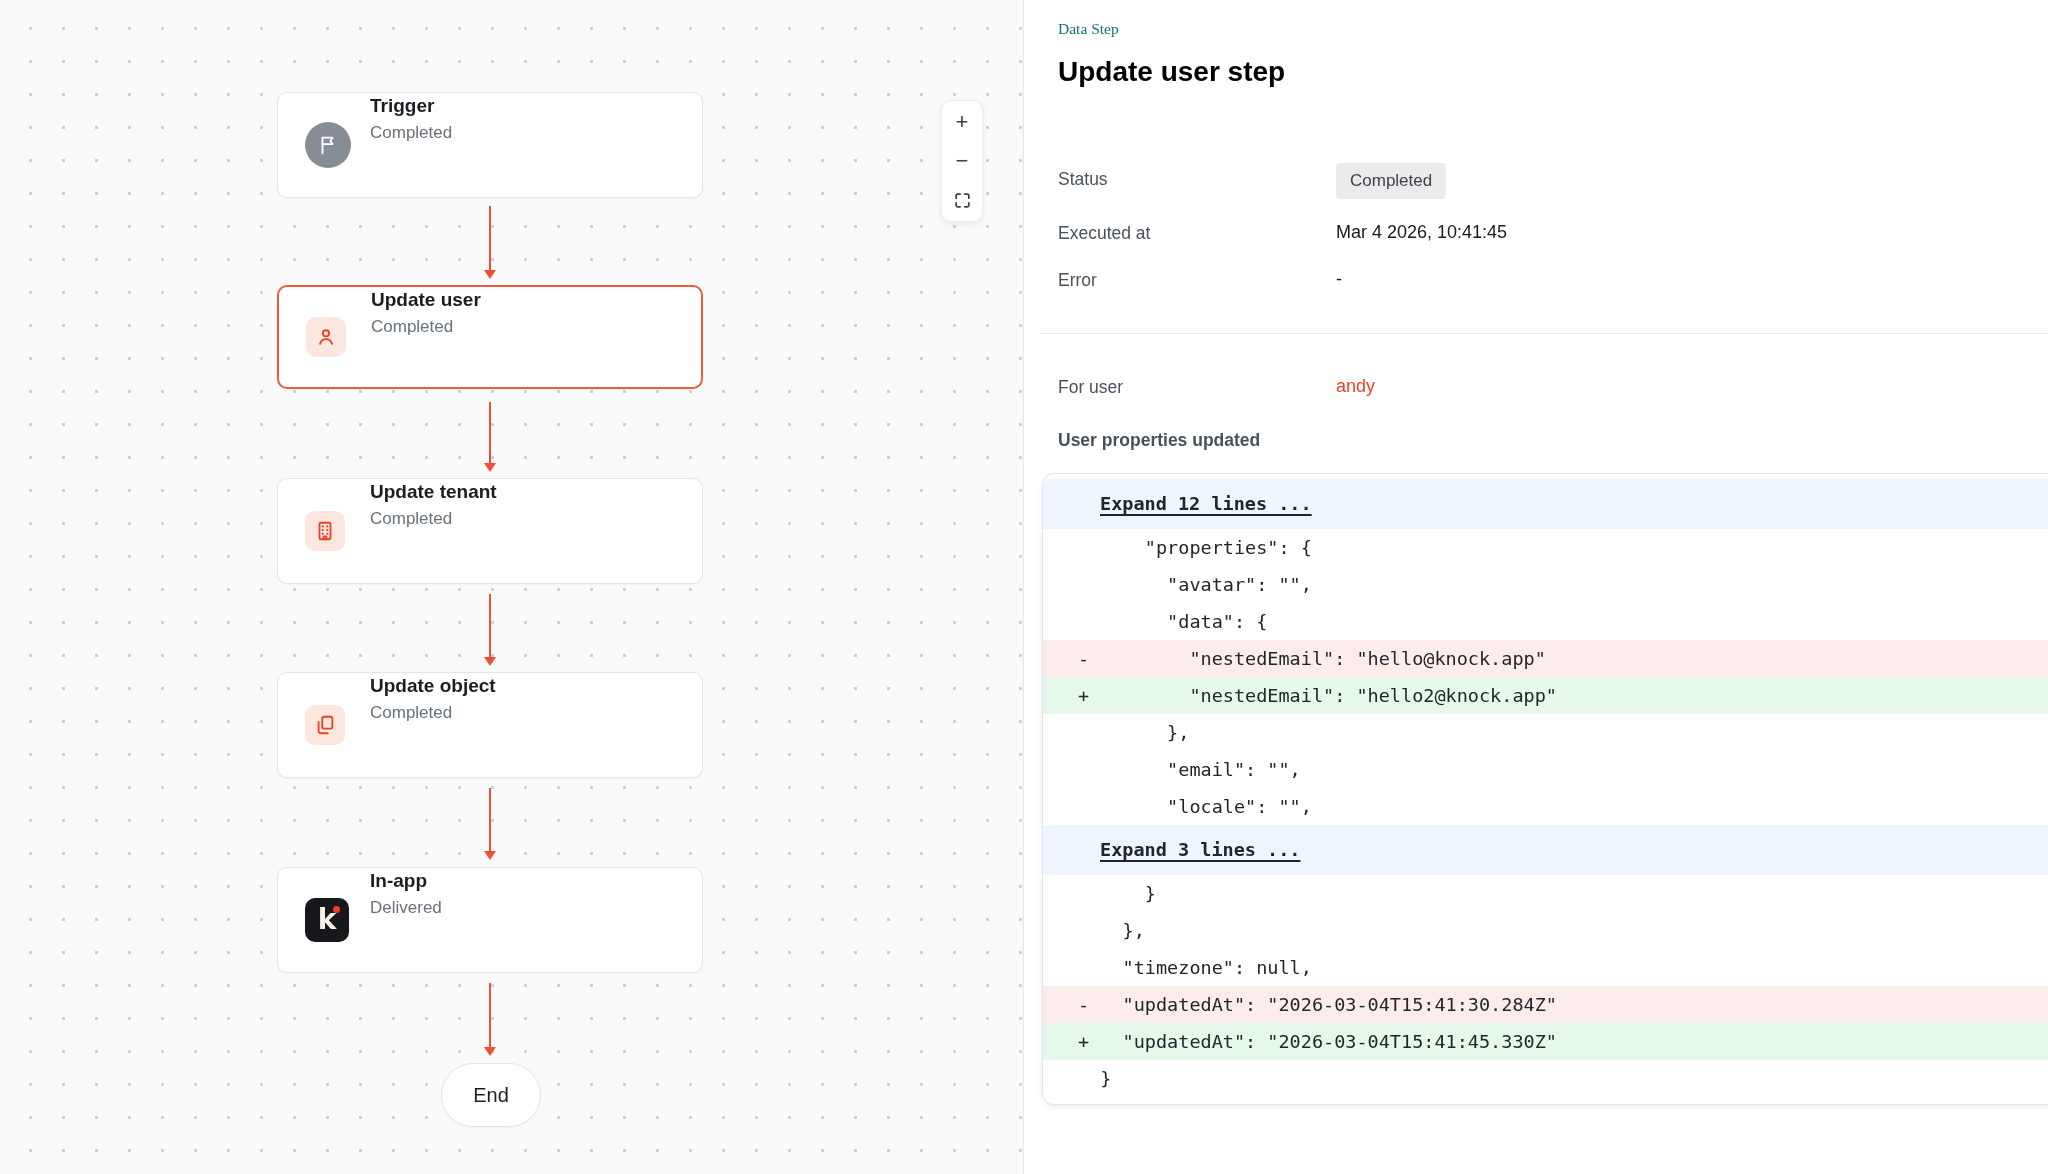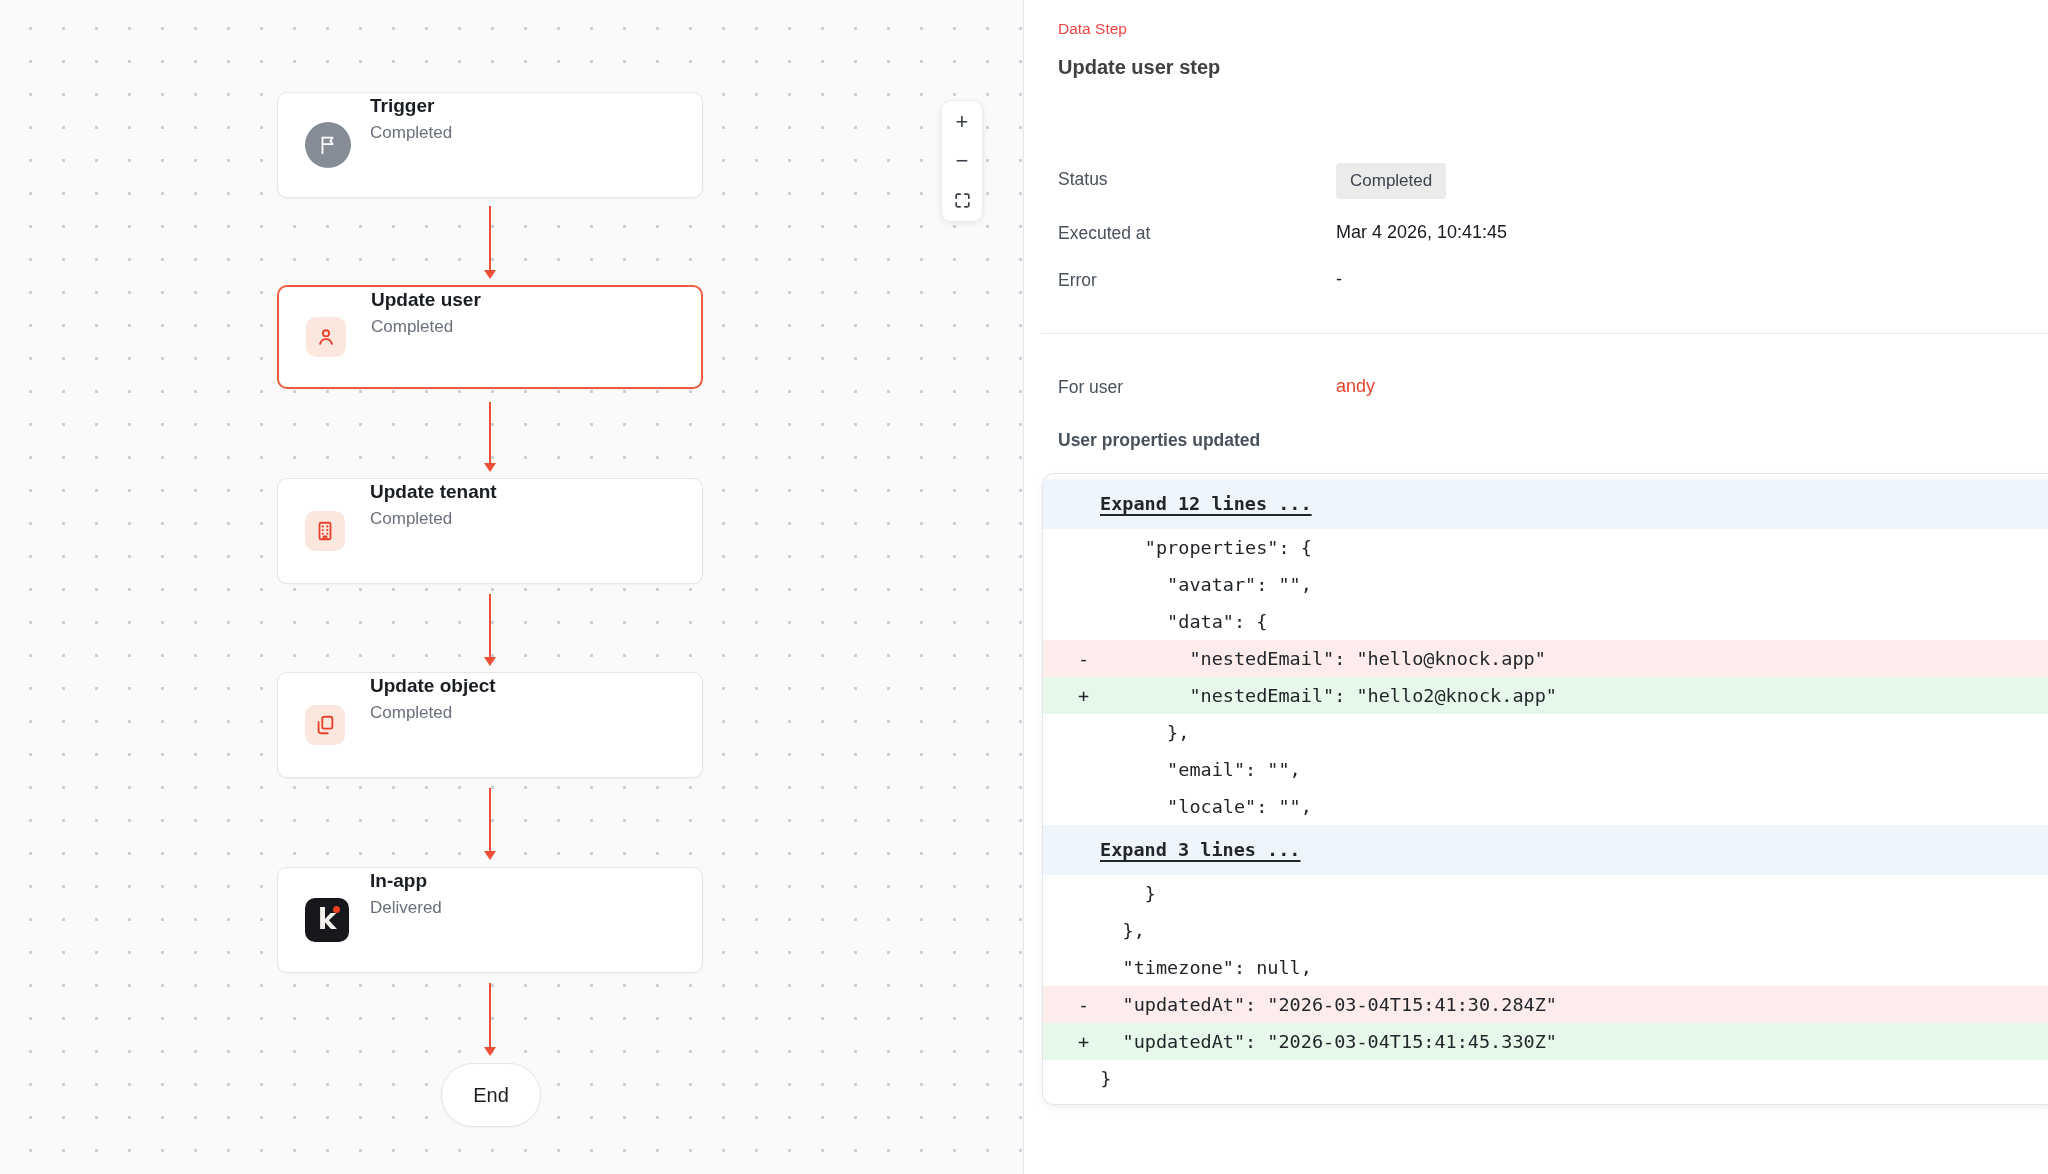--- a/index.html
+++ b/index.html
@@ -50,23 +50,23 @@
              background:#ffffff; border:1px solid #ececf0; border-radius:10px;
              box-shadow:0 2px 6px rgba(20,22,30,0.08);
              display:flex; flex-direction:column; align-items:center;
              justify-content:space-between; padding:8px 0; }
   .zoombtn { width:26px; height:26px; display:flex; align-items:center; justify-content:center;
              font-size:22px; color:#3a4049; cursor:pointer; user-select:none; }
 
   
   .panel { position:absolute; left:1024px; top:0; width:1024px; height:1174px;
            background:#ffffff; }
-  .eyebrow { position:absolute; left:34px; top:20px; font-size:15.5px; color:#ef4444; }
-  .panel-title { position:absolute; left:34px; top:56px; font-size:20px;
-                 font-weight:700; color:#404040;text-align:right; }
+  .eyebrow { position:absolute; left:34px; top:20px; font-size:15.5px; color:#0f766e;font-family:Liberation Serif, serif; }
+  .panel-title { position:absolute; left:34px; top:56px; font-size:28px;
+                 font-weight:700; color:#000000;text-align:right; }
   .meta-label { position:absolute; left:34px; font-size:17.5px; color:#49515c; }
   .meta-value { position:absolute; left:312px; font-size:18px; color:#161a20; }
   .badge { position:absolute; left:312px; top:163px; background:#ebebec;
            border-radius:4px; padding:8px 14px; font-size:17px; color:#3c434d; }
   .divider { position:absolute; left:17px; right:0; top:333px; height:1px; background:#e7e7ea; }
   .link-red { color:#e8442b; cursor:pointer; }
 
   .diff { position:absolute; left:18px; right:-12px; top:473px;
           background:#ffffff; border:1px solid #e3e4e8; border-radius:12px;
           box-shadow:0 3px 7px rgba(20,22,30,0.06); padding:5px 0 7px; overflow:hidden;

